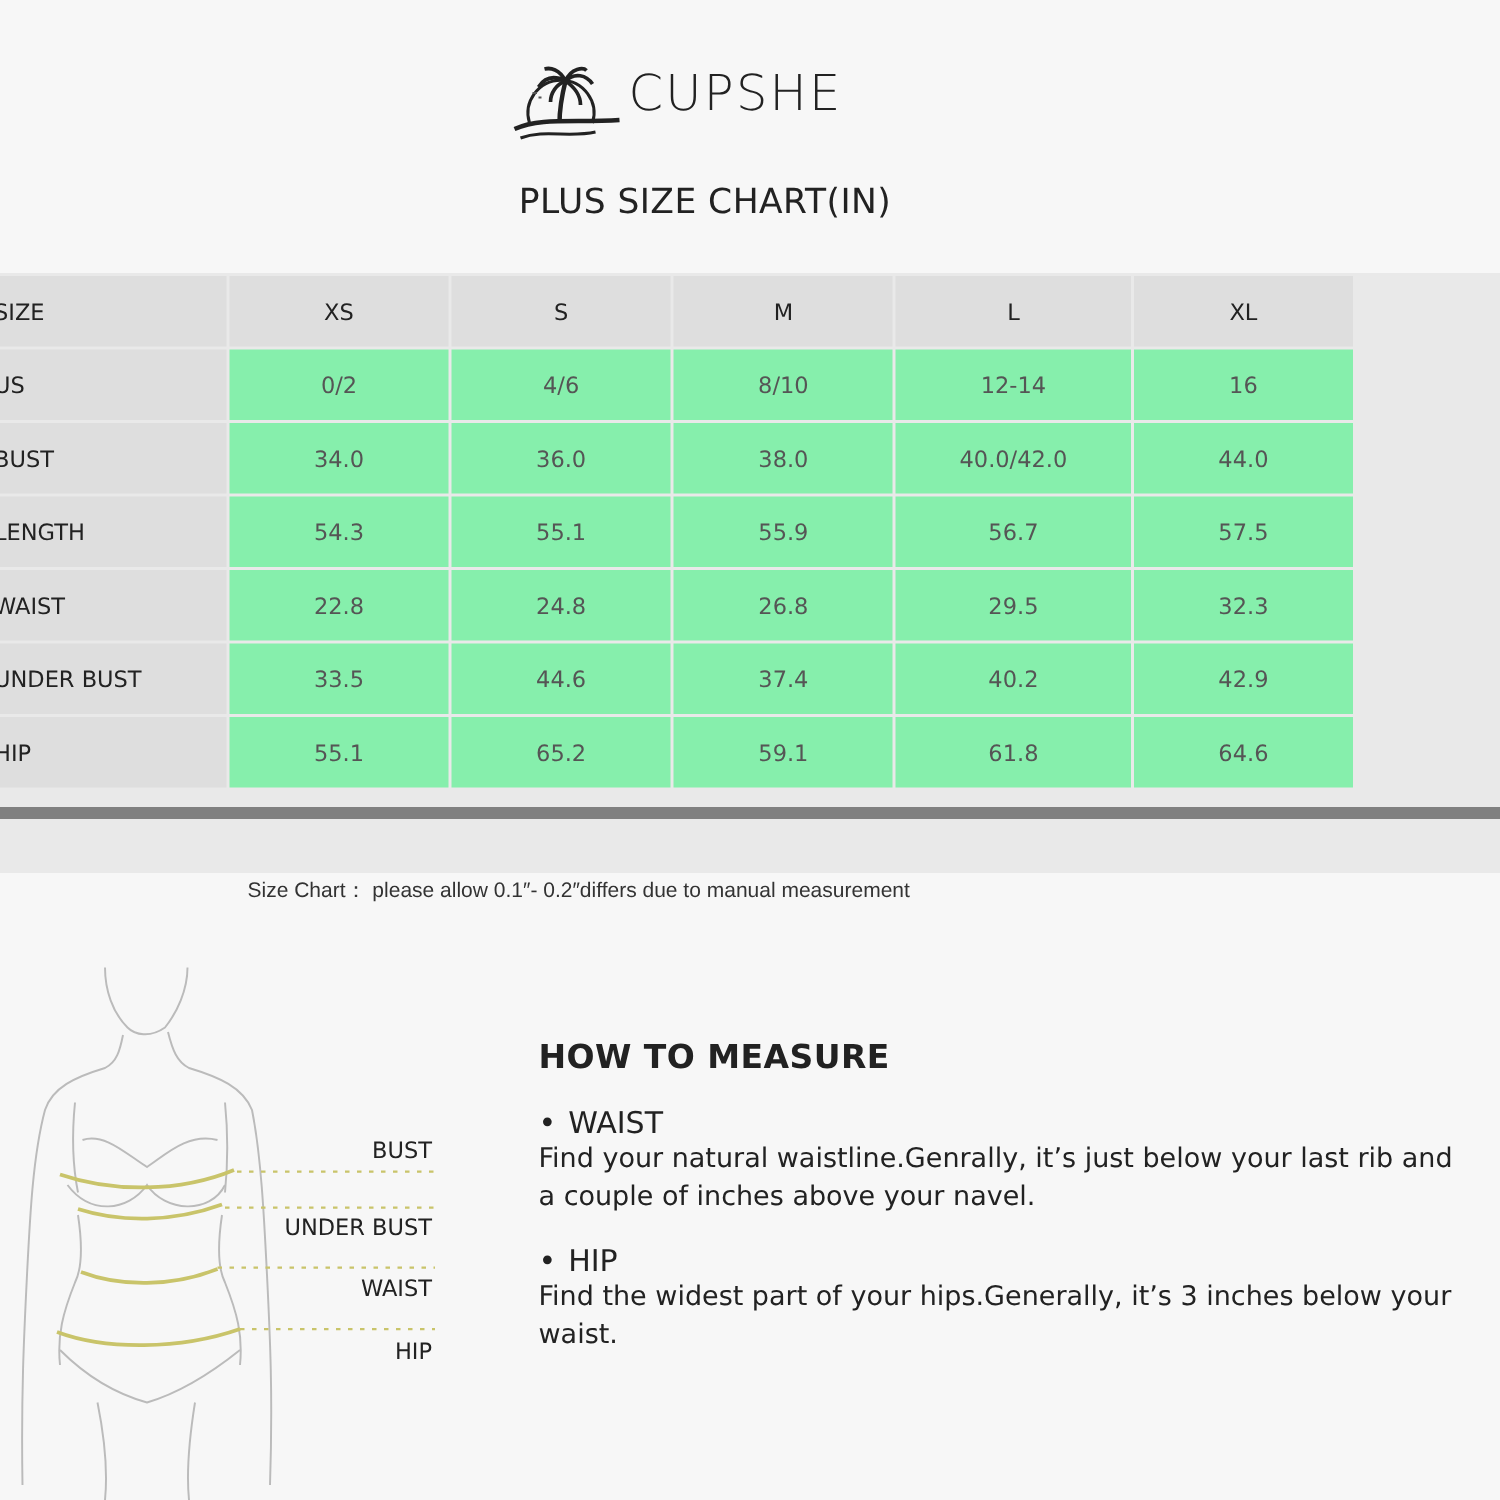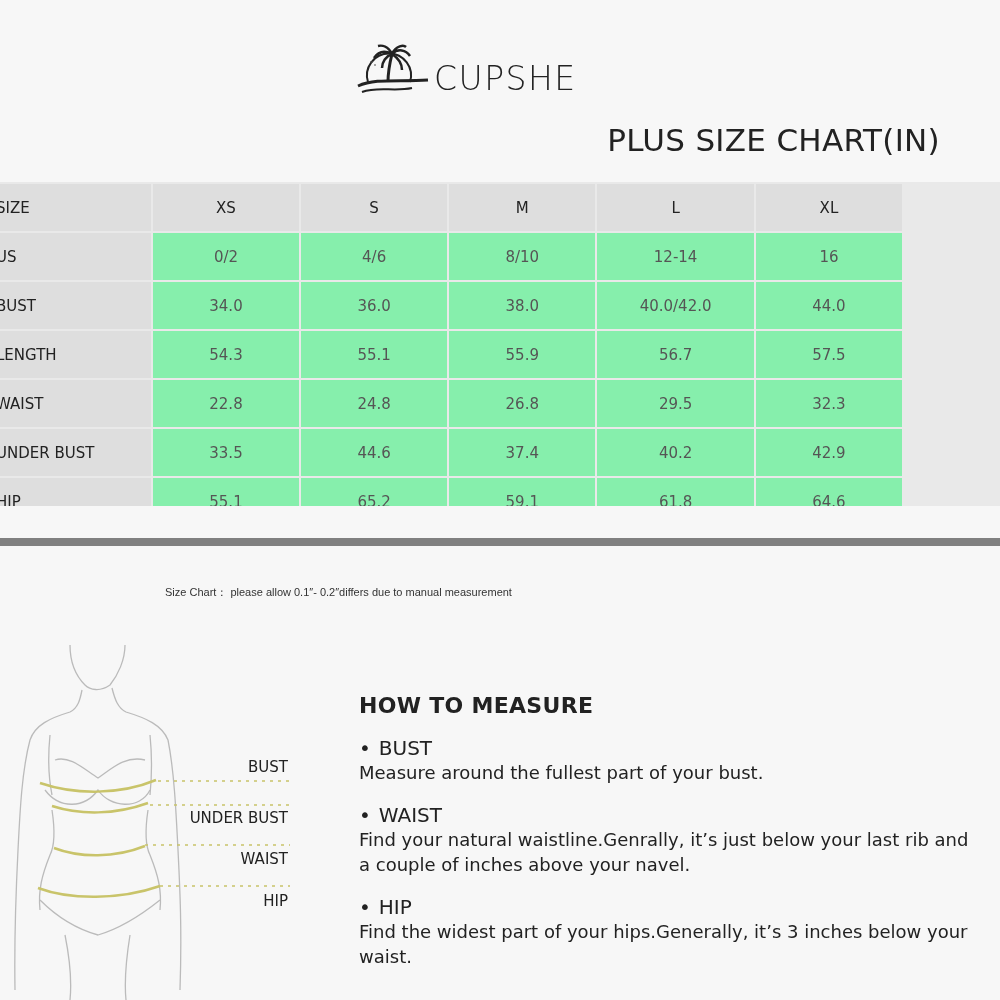--- a/index.html
+++ b/index.html
@@ -1,51 +1,51 @@
 <!DOCTYPE html>
 <html><head>
   <meta charset="utf-8">
   <style>
     html, body { margin:0; padding:0; }
     body {
       width:1000px; height:1000px; overflow:hidden; position:relative;
       background:#f7f7f7; font-family:"DejaVu Sans", sans-serif; color:#222;
     }
     .logo {
-      position:absolute; left:354px; top:42px; height:56px;
-      display:flex; align-items:flex-end;
+      position:absolute; left:339px; top:42px; height:56px;
+      display:flex; align-items:flex-start;
     }
     .logo svg { width:76px; height:56px; }
     .logo-text {
       font-family:"DejaVu Sans", sans-serif; font-size:33px; letter-spacing:1.5px;
       color:#222; margin-left:4px; font-weight:300;
     }
     .chart-title {
-      position:absolute; left:0; width:940px; top:122px; text-align:right;
-      font-size:31px; color:#222; letter-spacing:0.3px;
+      position:absolute; left:0; width:940px; top:122px; text-align:center;
+      font-size:23px; color:#222; letter-spacing:0.3px;
     }
     .table-wrap {
-      position:absolute; left:0; top:182px; width:1000px; height:324px;
+      position:absolute; left:0; top:182px; width:1000px; height:400px;
       overflow:hidden; background:#e9e9e9;text-decoration:underline;
     }
     table {
       position:absolute; left:-96px; top:0; border-collapse:separate; border-spacing:2px;
       table-layout:fixed;
     }
     td {
       width:188px; height:47px; text-align:center; font-size:15px; color:#555;
       background:#86efac; padding:0;
     }
     td.rowhead { width:190px; text-align:left; padding-left:90px; background:#dedede; color:#222; font-weight:500; }
     tr.head td { background:#dedede; color:#222; }
     .table-bottom-bar {
       position:absolute; left:0; top:538px; width:1000px; height:8px; background:#808080;
     }
     .note {
-      position:absolute; left:165px; top:585px; font-size:11px; color:#333;
+      position:absolute; left:165px; top:585px; font-size:14px; color:#333;
       font-family:"Liberation Sans", sans-serif;
     }
     .figure { position:absolute; left:0; top:630px; width:320px; height:370px; }
     .fig-label {
       position:absolute; font-size:15px; color:#222; right:32px; text-align:right;
       font-family:"DejaVu Sans", sans-serif;
     }
     .measure {
       position:absolute; left:359px; top:693px; width:620px; color:#222;
       font-family:"DejaVu Sans", sans-serif;
@@ -167,24 +167,20 @@
   </svg>
   <div class="fig-label" style="top:128px;">BUST</div>
   <div class="fig-label" style="top:179px;">UNDER BUST</div>
   <div class="fig-label" style="top:220px;">WAIST</div>
   <div class="fig-label" style="top:262px;">HIP</div>
 </div>
 
 <div class="measure">
   <h2>HOW TO MEASURE</h2>
   <div class="m-item">
-    <div class="m-title"><span class="bullet">•</span><span>BUST</span></div>
-    <div class="m-desc">Measure around the fullest part of your bust.</div>
-  </div>
-  <div class="m-item">
     <div class="m-title"><span class="bullet">•</span><span>WAIST</span></div>
     <div class="m-desc">Find your natural waistline.Genrally, it’s just below your last rib and a couple of inches above your navel.</div>
   </div>
   <div class="m-item">
     <div class="m-title"><span class="bullet">•</span><span>HIP</span></div>
     <div class="m-desc">Find the widest part of your hips.Generally, it’s 3 inches below your waist.</div>
   </div>
 </div>
 
 </body></html>

